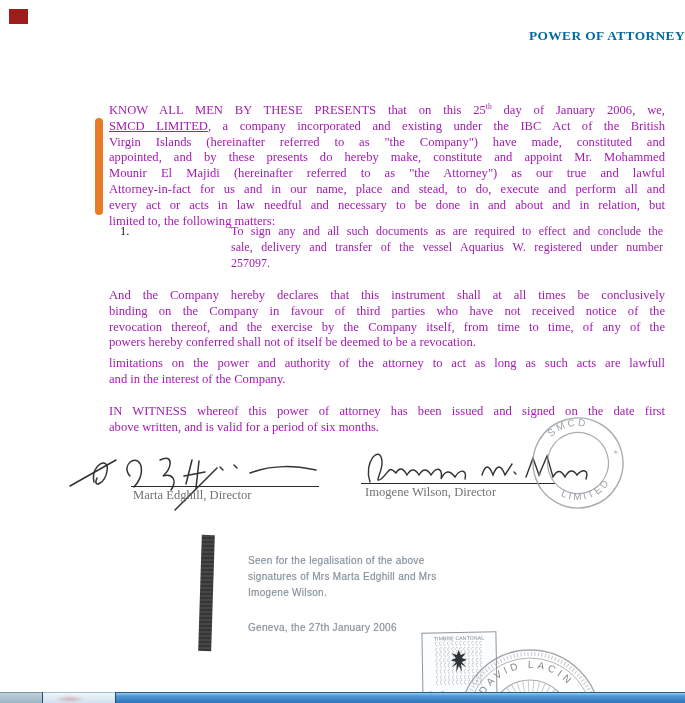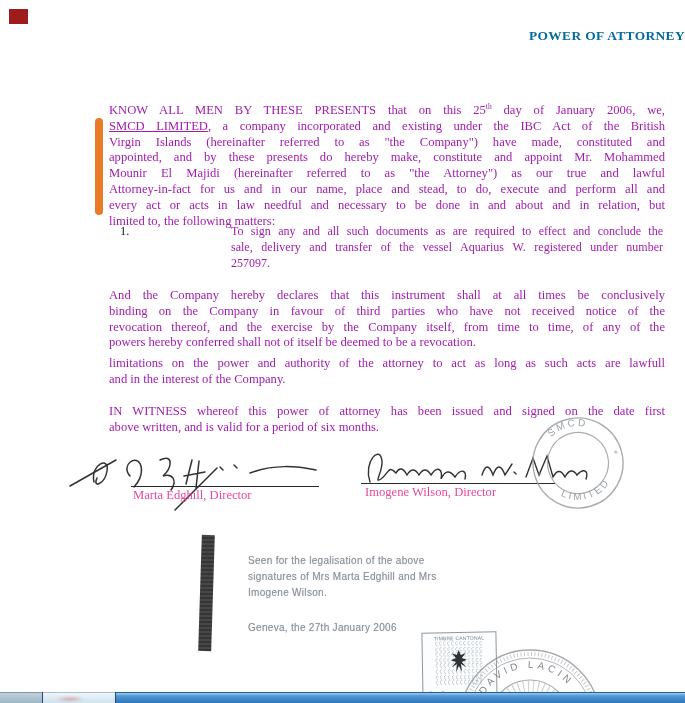--- a/index.html
+++ b/index.html
@@ -39,21 +39,21 @@
     background:repeating-linear-gradient(0deg,#363636 0 2px,#474747 2px 4px);
     transform:rotate(1.8deg);
   }
   
   .sig-svg{position:absolute;}
   #sig-left{left:62px;top:438px;}
   #sig-right{left:348px;top:428px;}
   .sig-line{position:absolute;height:0;border-top:1.2px solid #2a2a2a;}
   #sig-line-left{left:131px;top:486px;width:188px;}
   #sig-line-right{left:361px;top:483px;width:194px;}
-  .sig-label{position:absolute;font-size:12.6px;color:#ec4899;white-space:nowrap;}
+  .sig-label{position:absolute;font-size:12.6px;color:#737373;white-space:nowrap;}
   #sig-label-left{left:133px;top:488px;}
   #sig-label-right{left:365px;top:485px;}
   
   .stamp-svg{position:absolute;z-index:2;}
   #company-stamp{left:527px;top:413px;}
   #notary-stamp{left:430px;top:648px;}
   .revenue-stamp{
     position:absolute;left:422px;top:632px;width:75px;height:71px;z-index:2;
     border:1.5px solid #8f969c;background:#fcfdfe;box-sizing:border-box;
     transform:rotate(-1deg);overflow:hidden;

